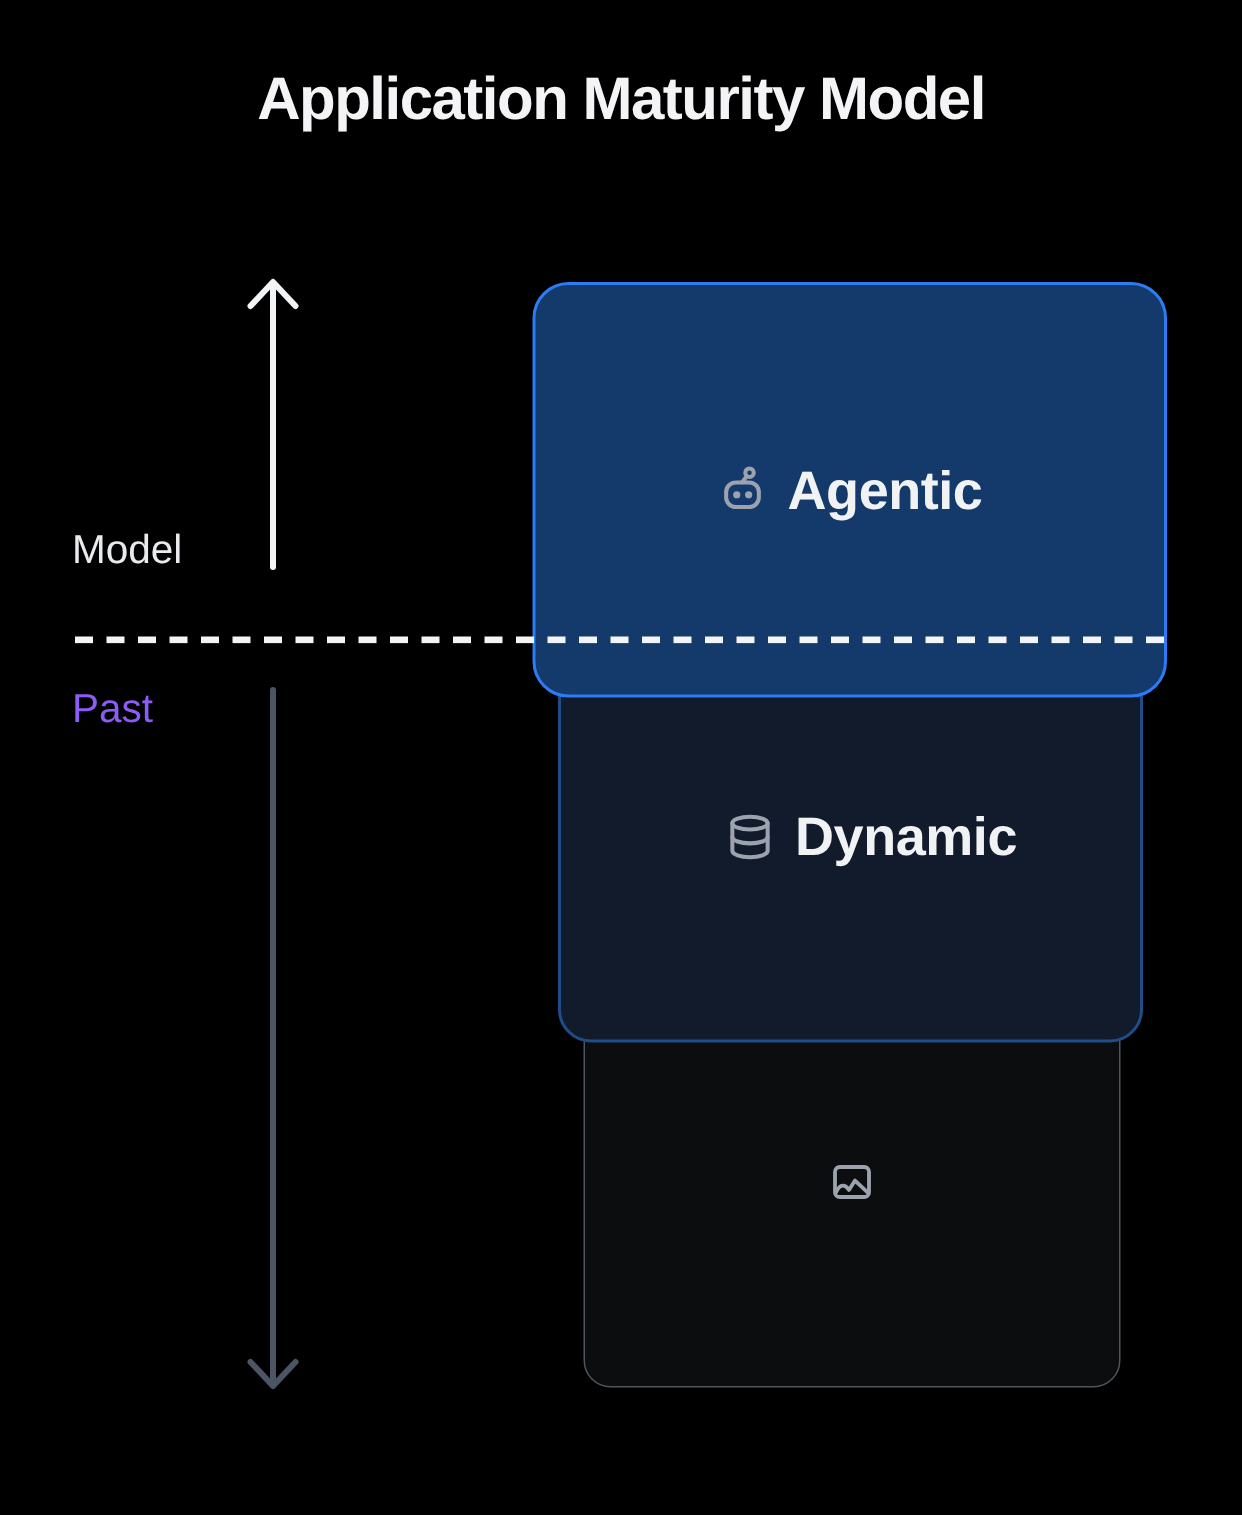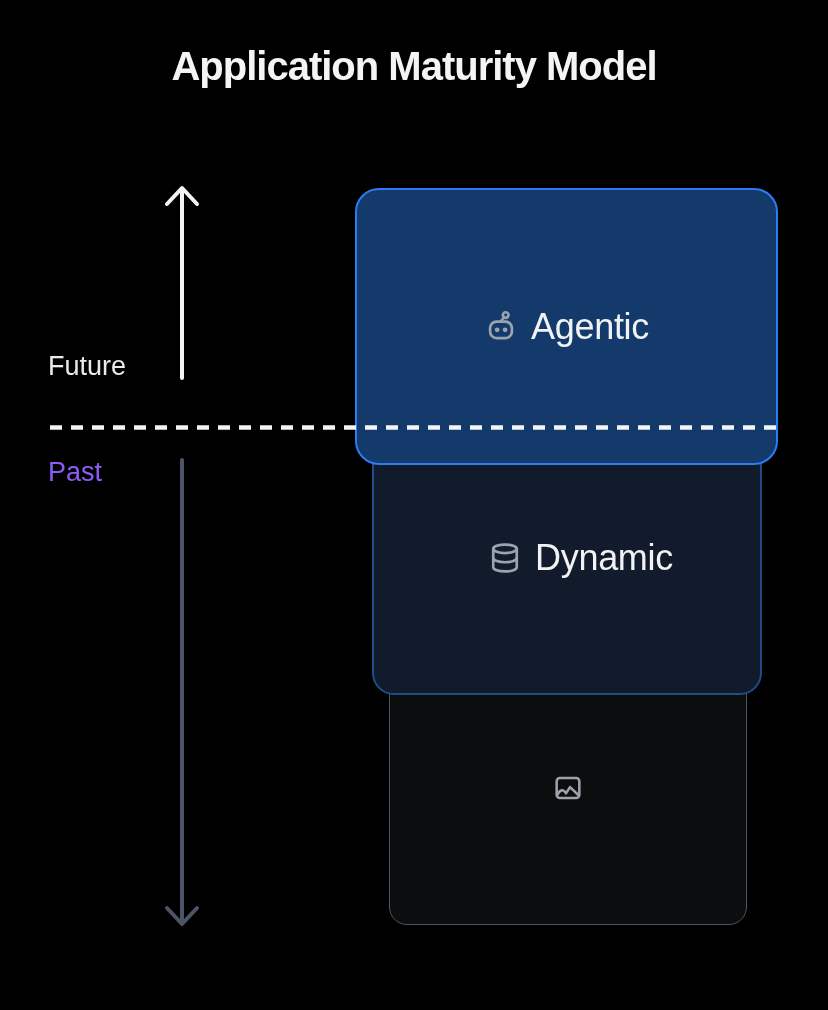--- a/index.html
+++ b/index.html
@@ -85,42 +85,42 @@
     border-radius: 18px;
     z-index: 1;
   }
   .level-label-row {
     display: flex;
     align-items: center;
     gap: 13px;
   }
   .level-label-text {
     font-size: 36px;
-    font-weight: 400;
+    font-weight: 700;
     color: #f1f2f4;
     letter-spacing: -0.3px;
   }
   .level-icon { display: flex; align-items: center; }
   .level-icon svg { display: block; }
 </style>
 </head>
 <body>
 
 <div class="canvas">
 
   <div class="title">Application Maturity Model</div>
 
   <div class="axis-arrow arrow-up">
     <svg width="44" height="198" viewBox="0 0 44 198" fill="none" xmlns="http://www.w3.org/2000/svg">
       <path d="M22 196 V7" stroke="#f3f4f6" stroke-width="4" stroke-linecap="round"></path>
       <path d="M7 22 L22 6 L37 22" stroke="#f3f4f6" stroke-width="4" stroke-linecap="round" stroke-linejoin="round" fill="none"></path>
     </svg>
   </div>
 
-  <div class="axis-label label-future">Future</div>
+  <div class="axis-label label-future">Model</div>
 
   <div class="dashed-line">
     <svg width="727" height="5" viewBox="0 0 727 5" xmlns="http://www.w3.org/2000/svg">
       <line x1="0" y1="2.5" x2="727" y2="2.5" stroke="#f3f4f6" stroke-width="4.5" stroke-dasharray="12 9"></line>
     </svg>
   </div>
 
   <div class="axis-label label-past">Past</div>
 
   <div class="axis-arrow arrow-down">

